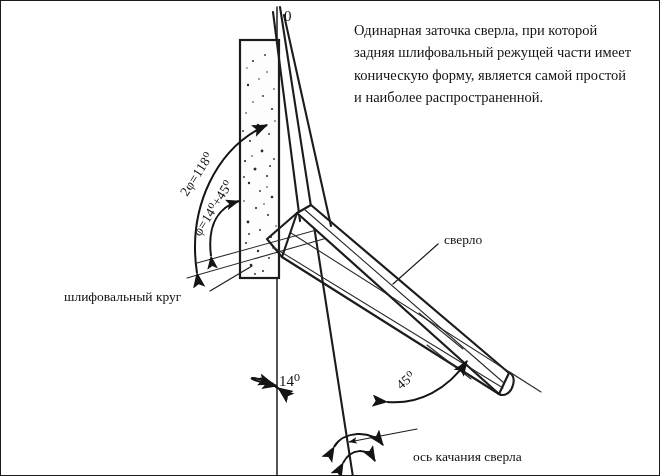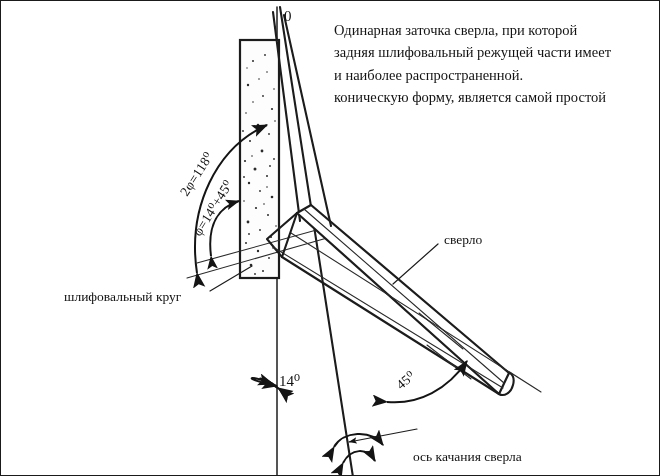--- a/index.html
+++ b/index.html
@@ -31,20 +31,21 @@
     width: 310px;
     font-family: "Liberation Serif", "DejaVu Serif", serif;
     font-size: 14.5px;
     line-height: 1.55;
     color: #131313;
     text-align: left;
   }
   .caption-block .ln {
     display: block;
     white-space: nowrap;
+    margin-left: 20px;
   }
   .svg-label {
     font-family: "Liberation Serif", "DejaVu Serif", serif;
     fill: #111111;
   }
   .lbl-part {
     font-size: 13.5px;
   }
   .lbl-angle {
     font-size: 15px;
@@ -247,17 +248,17 @@
       <text class="svg-label lbl-part" x="412" y="460">ось качания сверла</text>
     </g>
 
     <text class="svg-label lbl-origin" x="283" y="20">0</text>
 
   </svg>
 
   <div class="caption-block">
     <span class="ln">Одинарная заточка сверла, при которой</span>
     <span class="ln">задняя шлифовальный режущей части имеет</span>
+    <span class="ln">коническую форму, является самой простой</span>
     <span class="ln">и наиболее распространенной.</span>
-    <span class="ln">коническую форму, является самой простой</span>
   </div>
 
 </div>
 
 </body></html>

